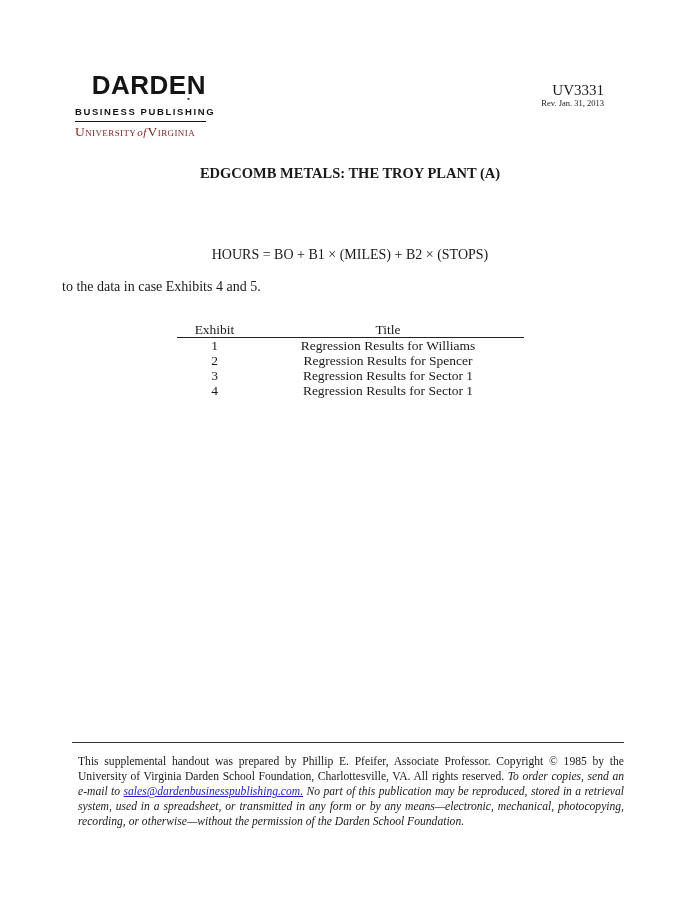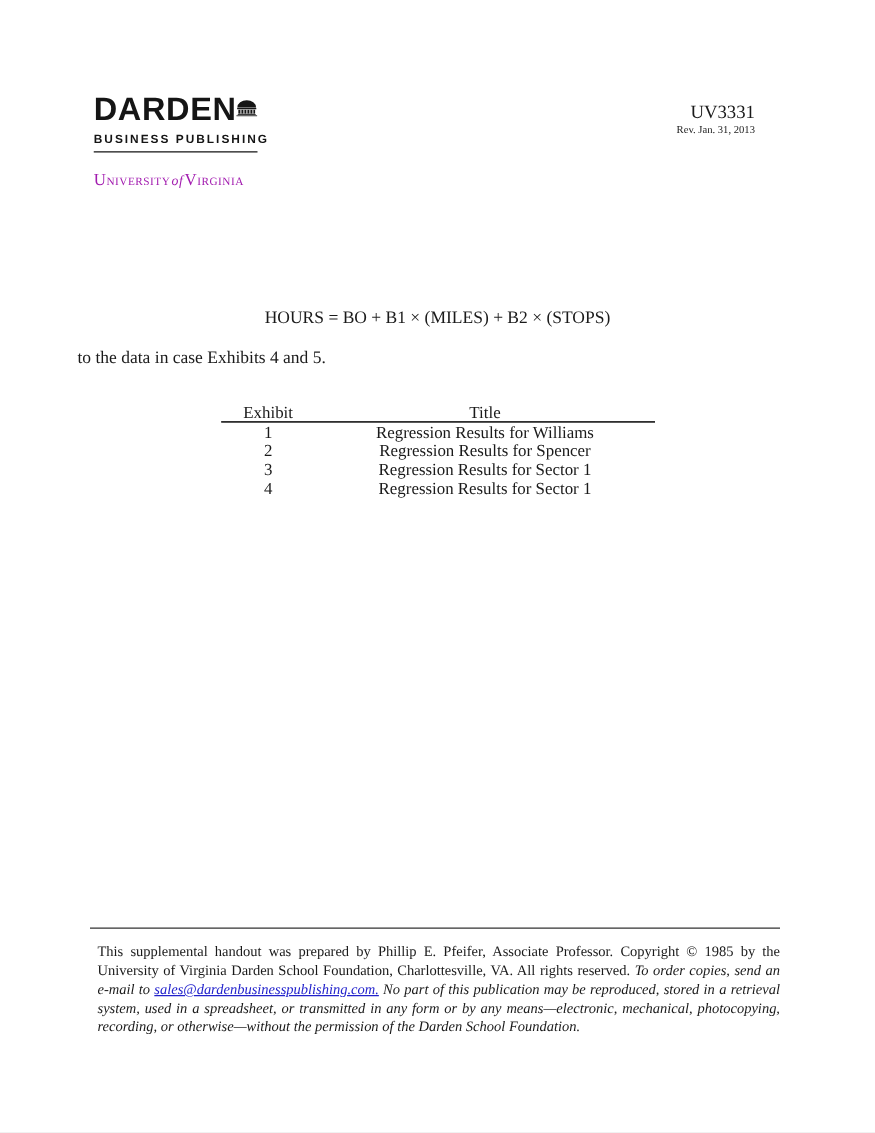--- a/index.html
+++ b/index.html
@@ -10,47 +10,47 @@
     height: 906px;
     margin: 0 auto;
     background: #ffffff;
     font-family: "Liberation Serif", serif;
     color: #1a1a1a;
     overflow: hidden;
   }
 
   
   .logo { position: absolute; left: 75px; top: 72px; width: 131px; }
-  .logo-row { display: flex; align-items: flex-end; justify-content: flex-start; height: 28px; }
+  .logo-row { display: flex; align-items: flex-end; justify-content: flex-start; height: 28px; flex-direction: column; }
   .brand {
     font-family: "Liberation Sans", sans-serif;
     font-weight: bold;
     font-size: 26px;
     line-height: 26px;
     letter-spacing: 0.5px;
     color: #151515;
   }
   .rotunda { width: 35px; height: 27px; display: block; }
   .subbrand {
     margin-top: 6px;
     font-family: "Liberation Sans", sans-serif;
     font-weight: bold;
     font-size: 9.5px;
     letter-spacing: 1.6px;
     white-space: nowrap;
     color: #151515;
   }
   .logo-divider { margin-top: 4px; border-top: 1.5px solid #151515; width: 131px; }
   .university {
-    margin-top: 14px;
+    margin-top: 2px;
     font-size: 13.5px;
     font-variant: small-caps;
     letter-spacing: 0.4px;
     white-space: nowrap;
-    color: #a21caf;
+    color: #7f1d1d;
   }
   .university em { font-size: 11px; font-style: italic; font-variant: normal; margin: 0 1px; }
 
   
   .docnum { position: absolute; right: 96px; top: 82px; text-align: right; }
   .docnum .uv { font-size: 15px; line-height: 16px; }
   .docnum .rev { font-size: 8.5px; line-height: 10px; }
 
   
   .title {
@@ -118,20 +118,21 @@
     <div class="subbrand">BUSINESS PUBLISHING</div>
     <div class="logo-divider"></div>
     <div class="university"><span>University</span><em>of</em><span>Virginia</span></div>
   </div>
 
   <div class="docnum">
     <div class="uv">UV3331</div>
     <div class="rev">Rev. Jan. 31, 2013</div>
   </div>
 
+  <h1 class="title">EDGCOMB METALS: THE TROY PLANT (A)</h1>
   <p class="formula">HOURS = BO + B1 × (MILES) + B2 × (STOPS)</p>
   <p class="outro">to the data in case Exhibits 4 and 5.</p>
 
   <table class="exhibit-table">
     <thead>
       <tr>
         <th class="col-exhibit">Exhibit</th>
         <th class="col-title">Title</th>
       </tr>
     </thead>

